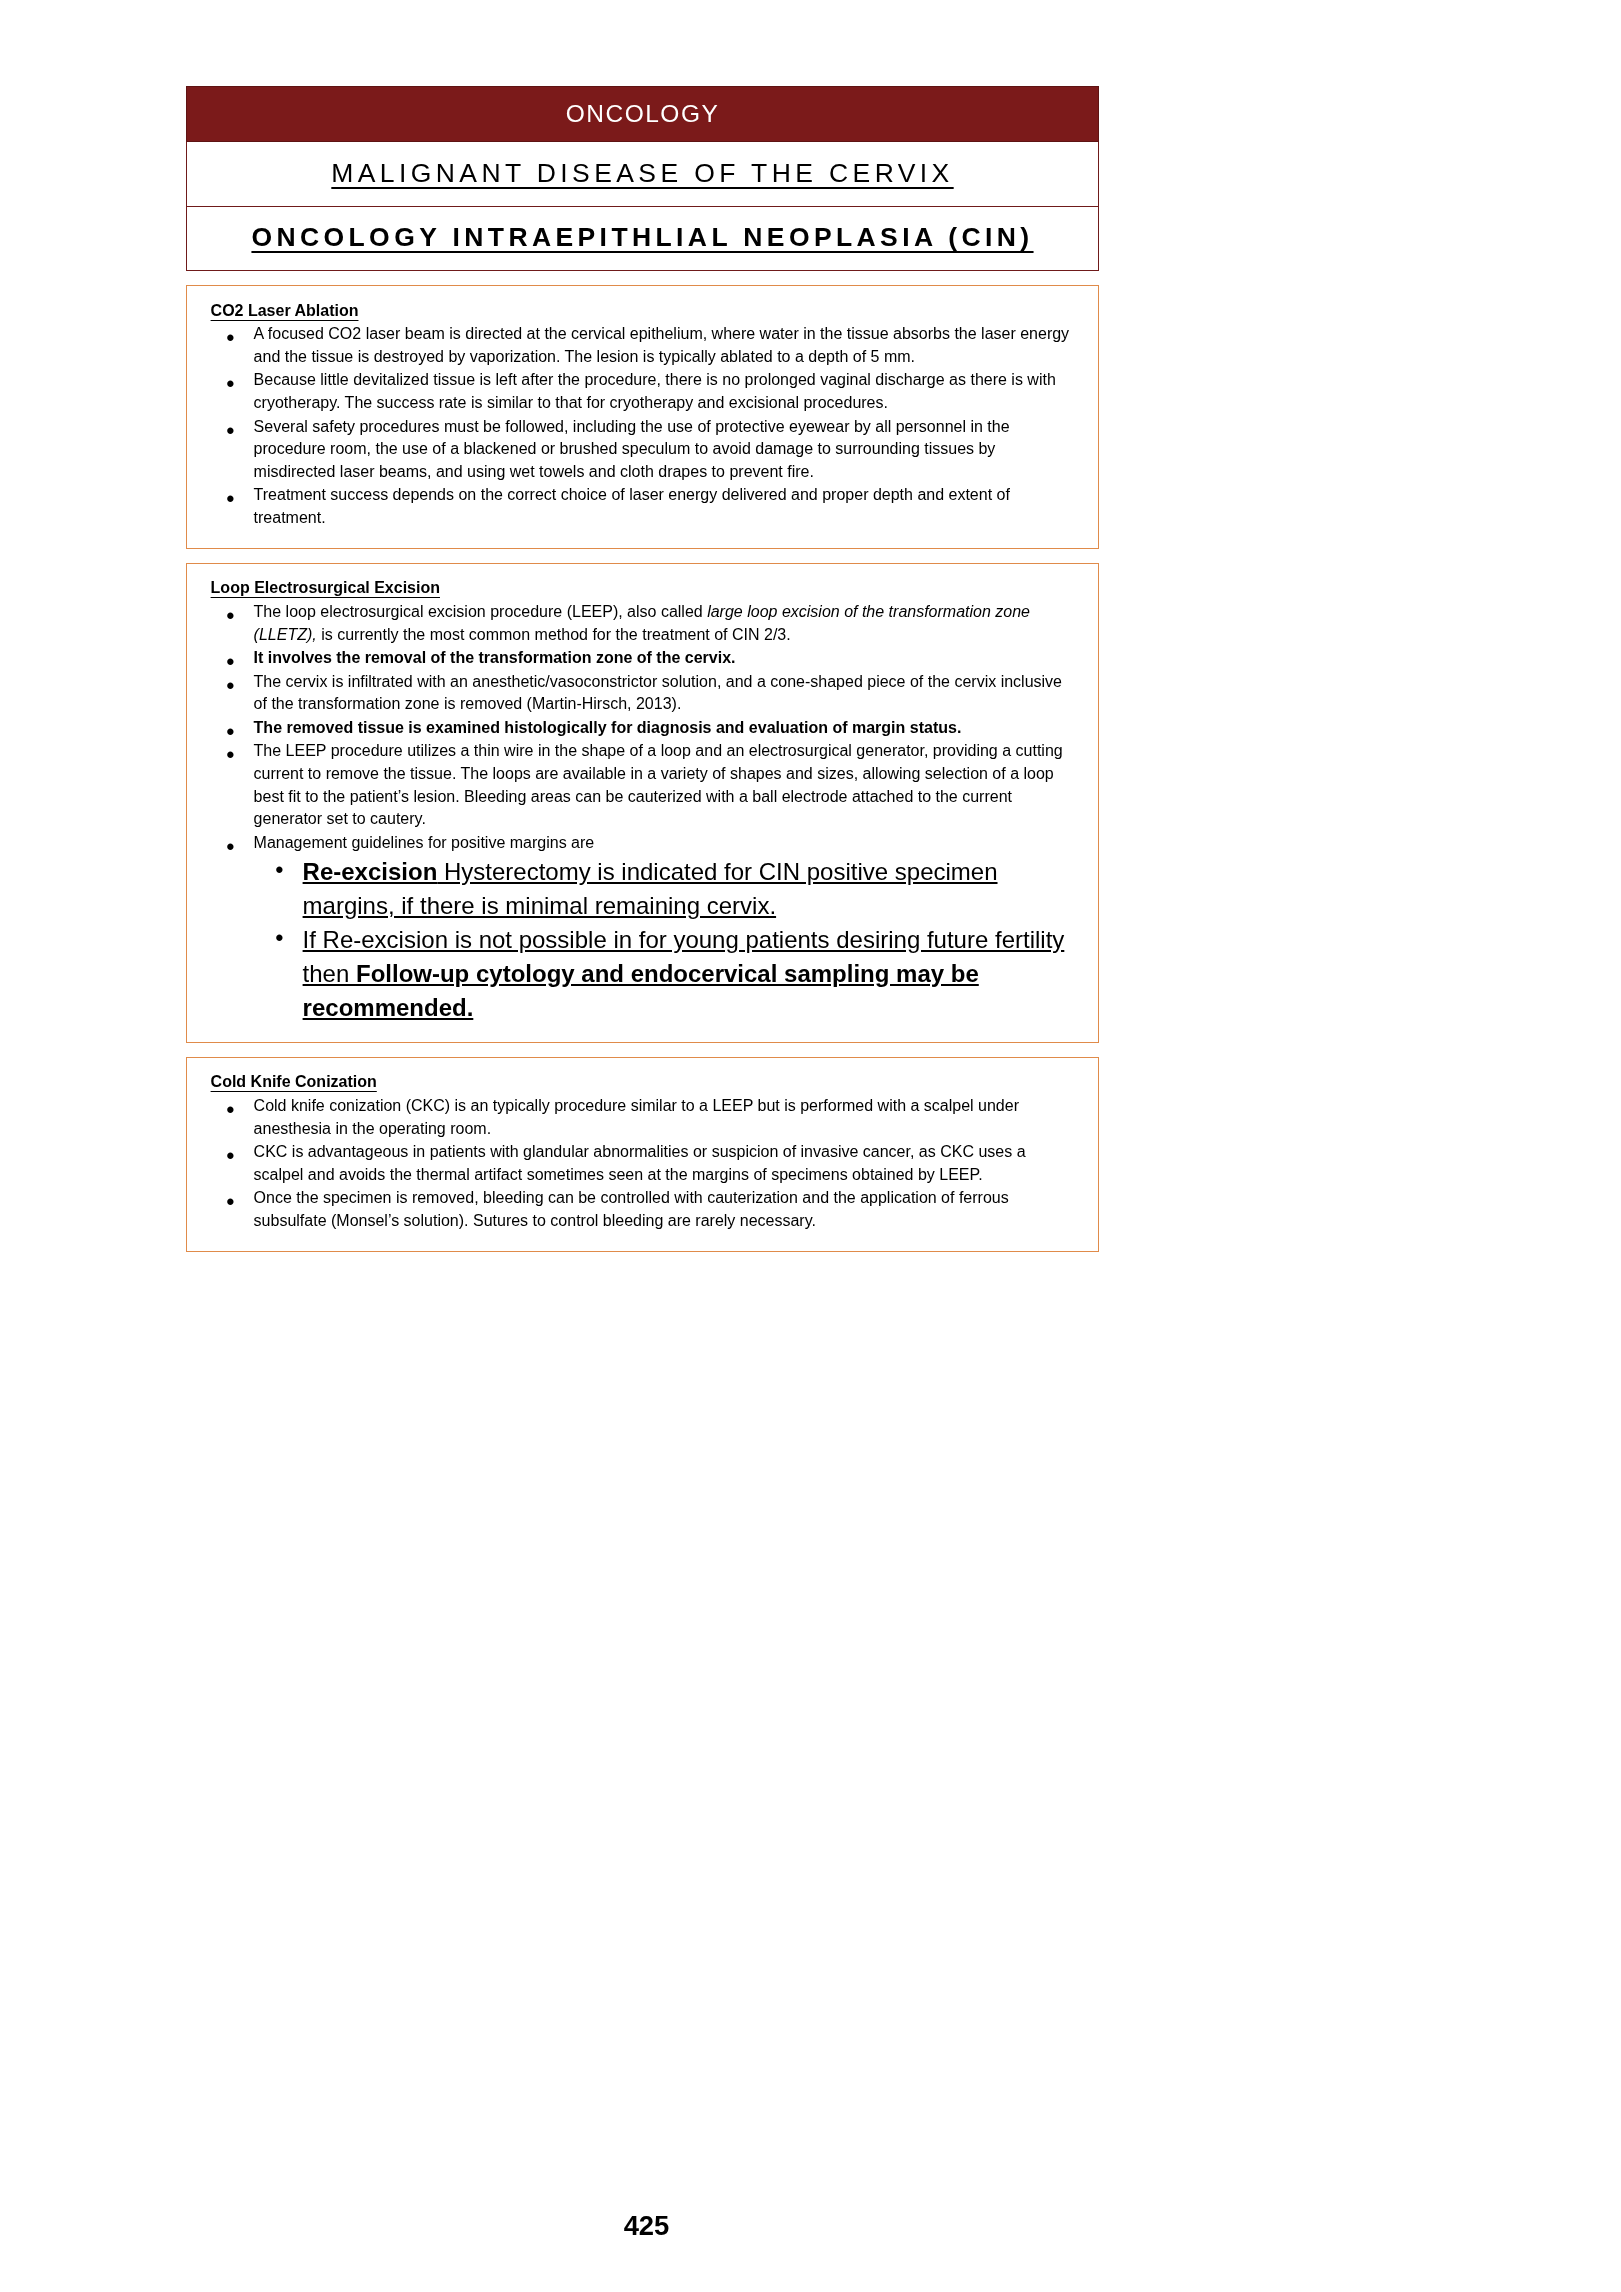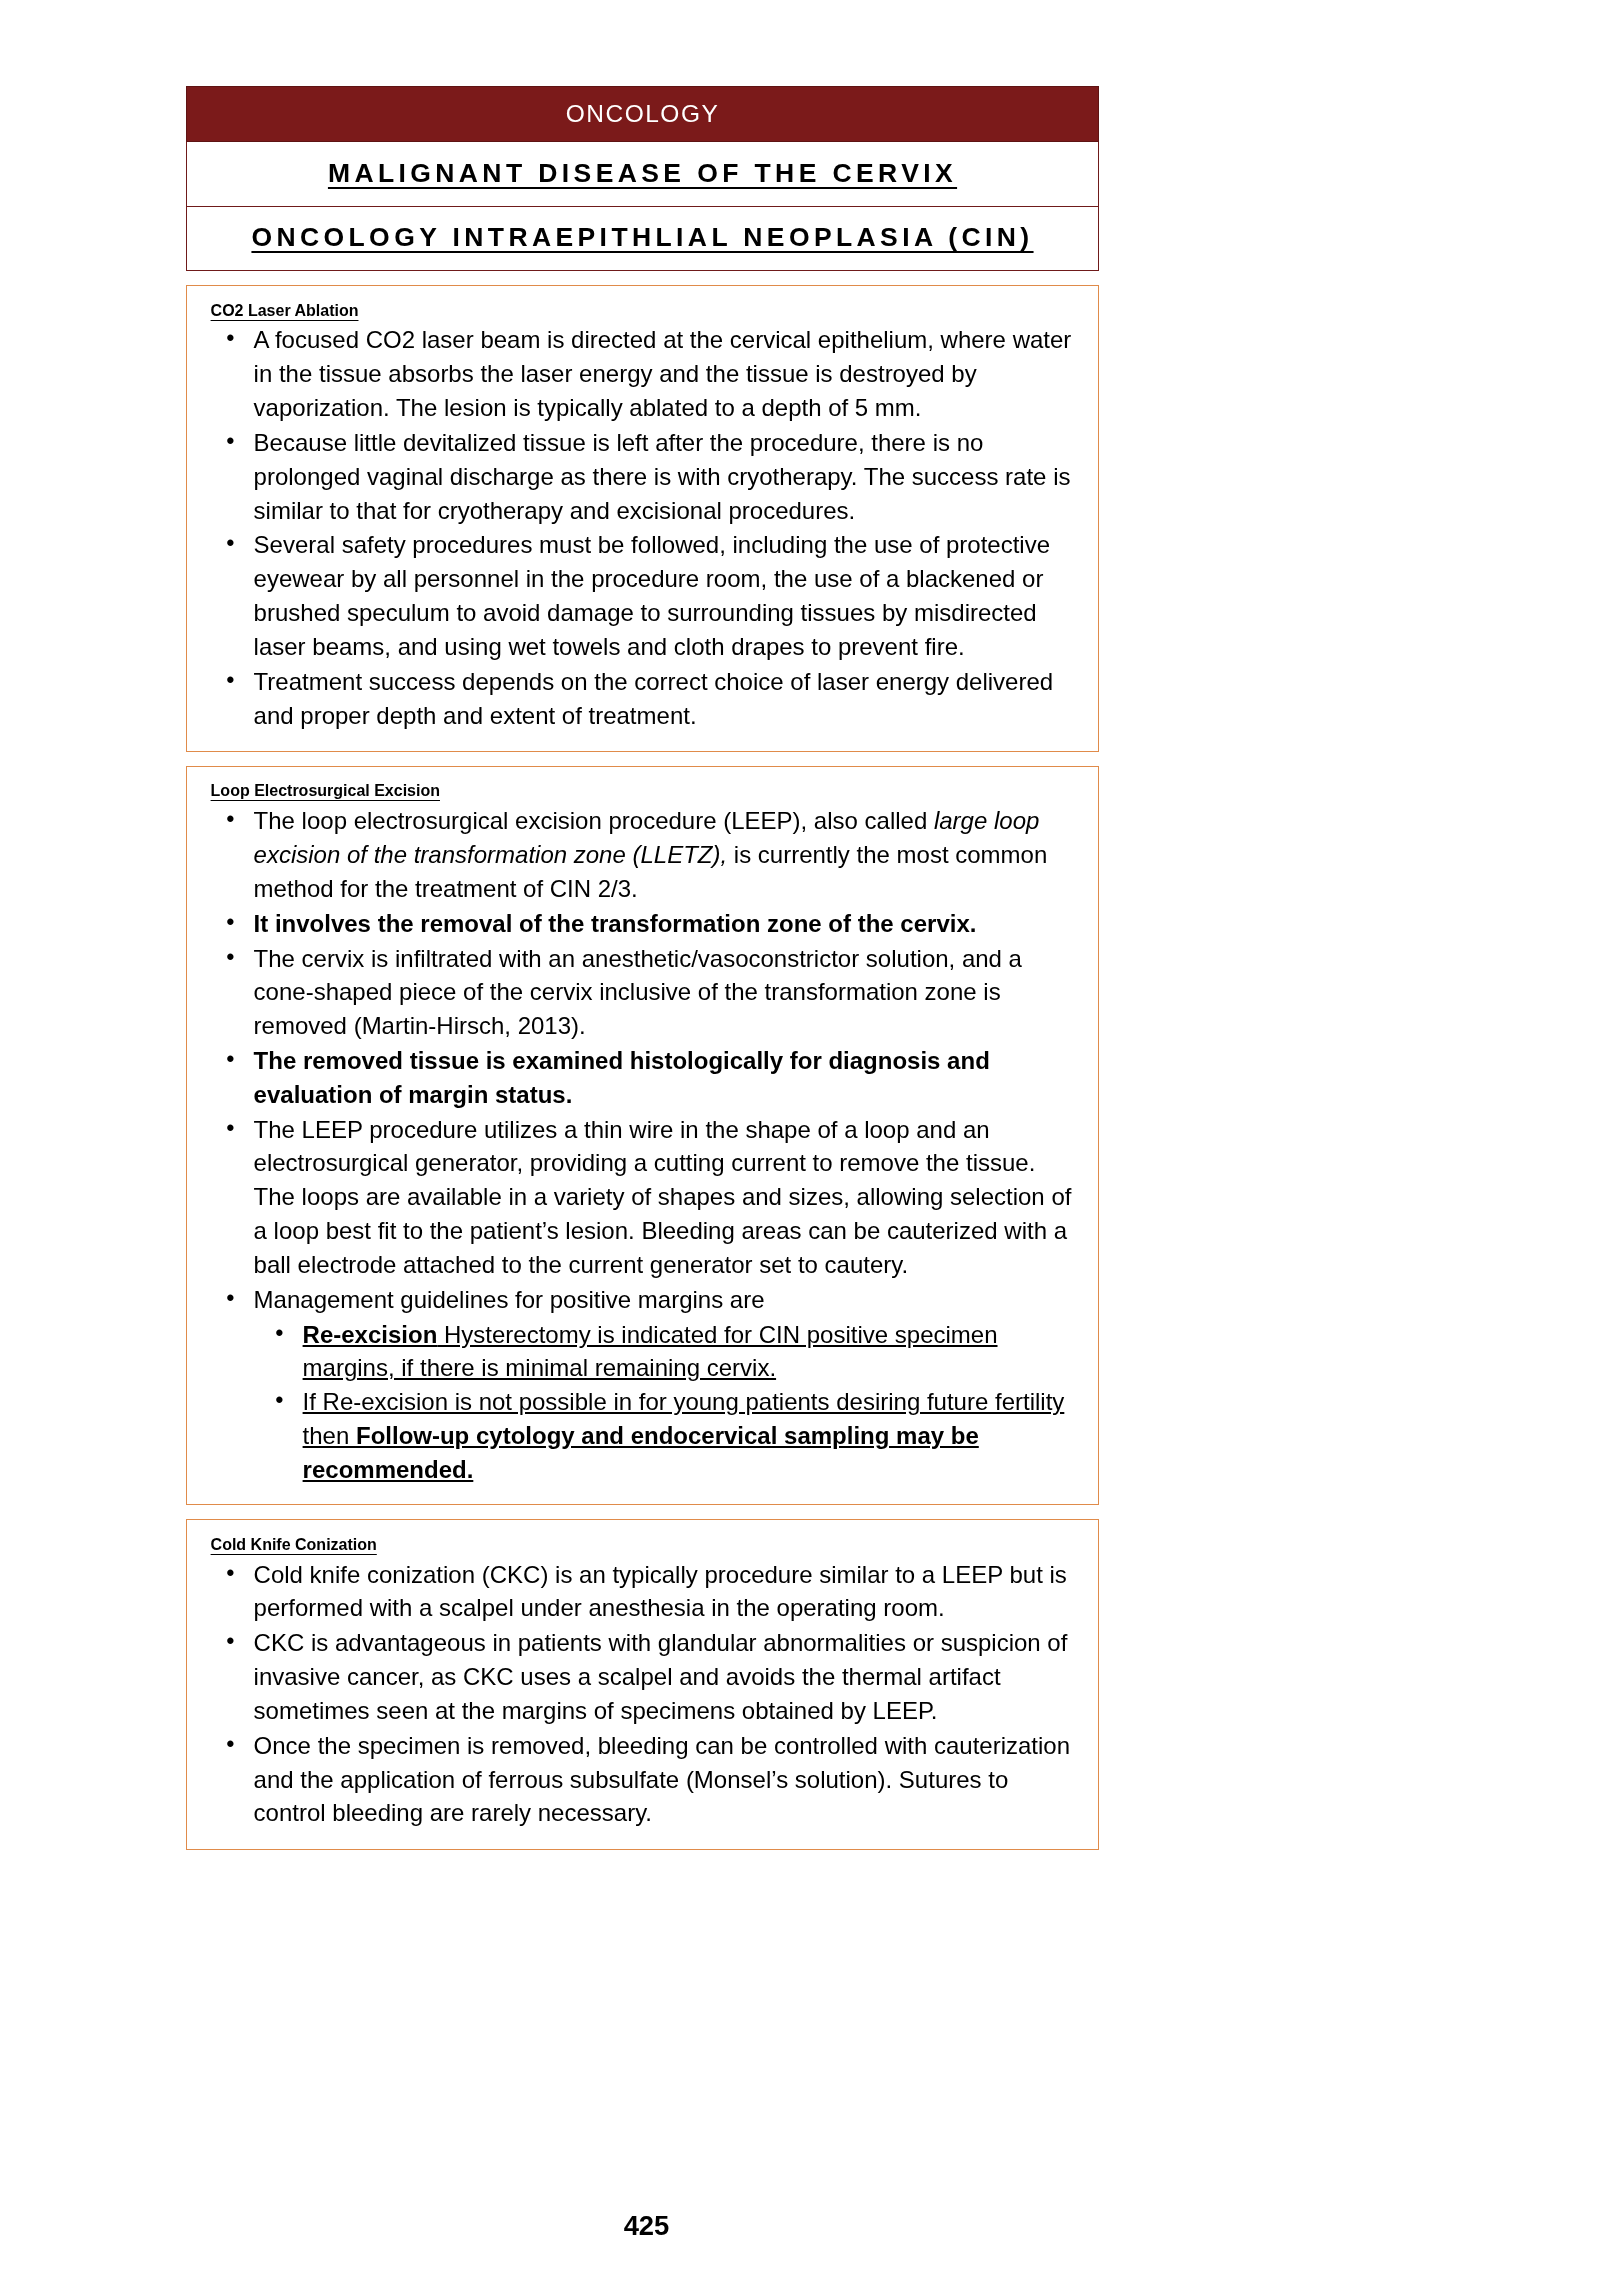--- a/index.html
+++ b/index.html
@@ -33,21 +33,21 @@
     border: 1px solid #5e1313;
   }
   .title-box {
     border: 1px solid #6f1a1a;
     border-top: none;
     text-align: center;
     padding: 15.7px 0 16.7px 0;
   }
   .title-box .title-text {
     font-size: 26.5px;
-    font-weight: bold;
+    font-weight: normal;
     letter-spacing: 4.4px;
     text-decoration: underline;
     text-underline-offset: 4.9px;
   }
   .subtitle-box {
     border: 1px solid #6f1a1a;
     border-top: none;
     text-align: center;
     padding: 15.7px 0 16.7px 0;
     margin-bottom: 13.7px;
@@ -73,21 +73,21 @@
     margin: 2px 0 3.9px 2px;
   }
   ul.bullets {
     list-style: none;
     margin: 0;
     padding: 0;
   }
   ul.bullets > li {
     position: relative;
     padding-left: 45px;
-    font-size: 24px;
+    font-size: 16px;
     line-height: 1.41;
     margin-bottom: 1px;
   }
   ul.bullets > li::before {
     content: "\2022";
     position: absolute;
     left: 17.6px;
     top: -1px;
     font-size: 23.5px;
   }

